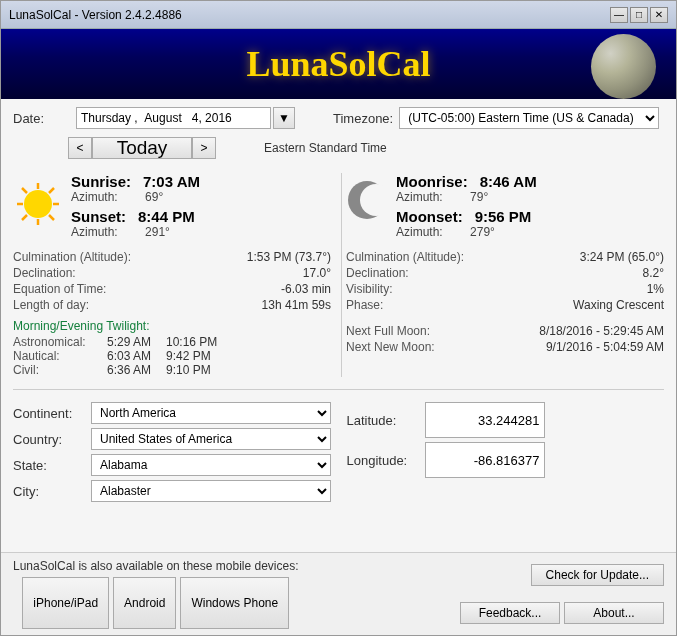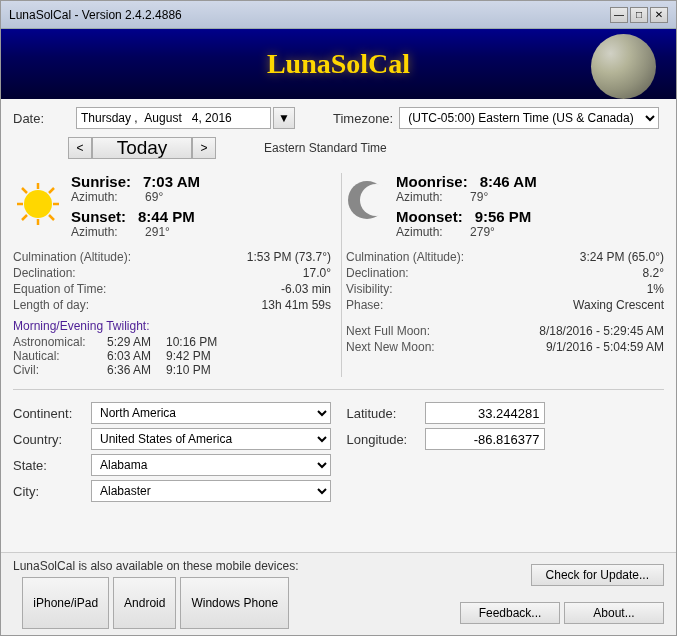--- a/index.html
+++ b/index.html
@@ -50,21 +50,21 @@
     .header-banner {
       background: linear-gradient(to bottom, #00008b 0%, #00005a 40%, #000030 100%);
       height: 70px;
       display: flex;
       align-items: center;
       justify-content: center;
       position: relative;
     }
     .header-title {
       color: #ffd700;
-      font-size: 28px;
+      font-size: 36px;
       font-weight: bold;
       font-family: Georgia, serif;
       text-shadow: 0 0 10px rgba(255,200,0,0.5);
       z-index: 2;
     }
     .moon-graphic {
       position: absolute;
       right: 20px;
       top: 5px;
       width: 65px;
@@ -81,21 +81,21 @@
       gap: 6px;
     }
     .label {
       color: #333;
       min-width: 55px;
     }
     input[type="text"] {
       border: 1px solid #aaa;
       background: white;
       padding: 2px 4px;
-      height: 22px;
+      height: 36px;
       font-size: 13px;
       text-align: right;
     }
     select {
       border: 1px solid #aaa;
       background: white;
       padding: 2px 4px;
       height: 22px;
       font-size: 12px;
       cursor: pointer;
@@ -177,21 +177,21 @@
       color: #333;
       padding: 1px 0;
     }
     .info-label { color: #555; }
     .info-value { font-weight: 500; }
     .twilight-section {
       margin-top: 6px;
     }
     .twilight-title {
       font-size: 12px;
-      color: #4c1d95;
+      color: #15803d;
       margin-bottom: 2px;
     }
     .twilight-row {
       display: flex;
       font-size: 12px;
       color: #333;
       gap: 4px;
     }
     .twilight-label {
       min-width: 90px;

